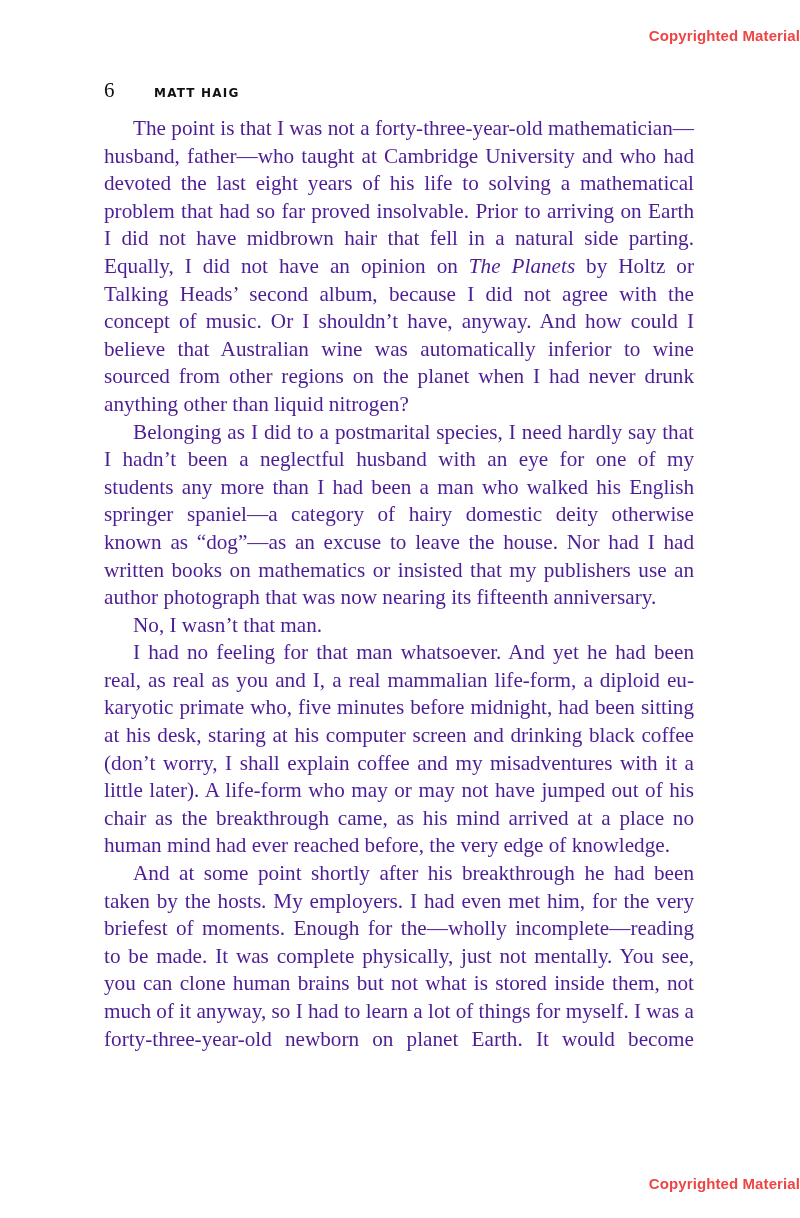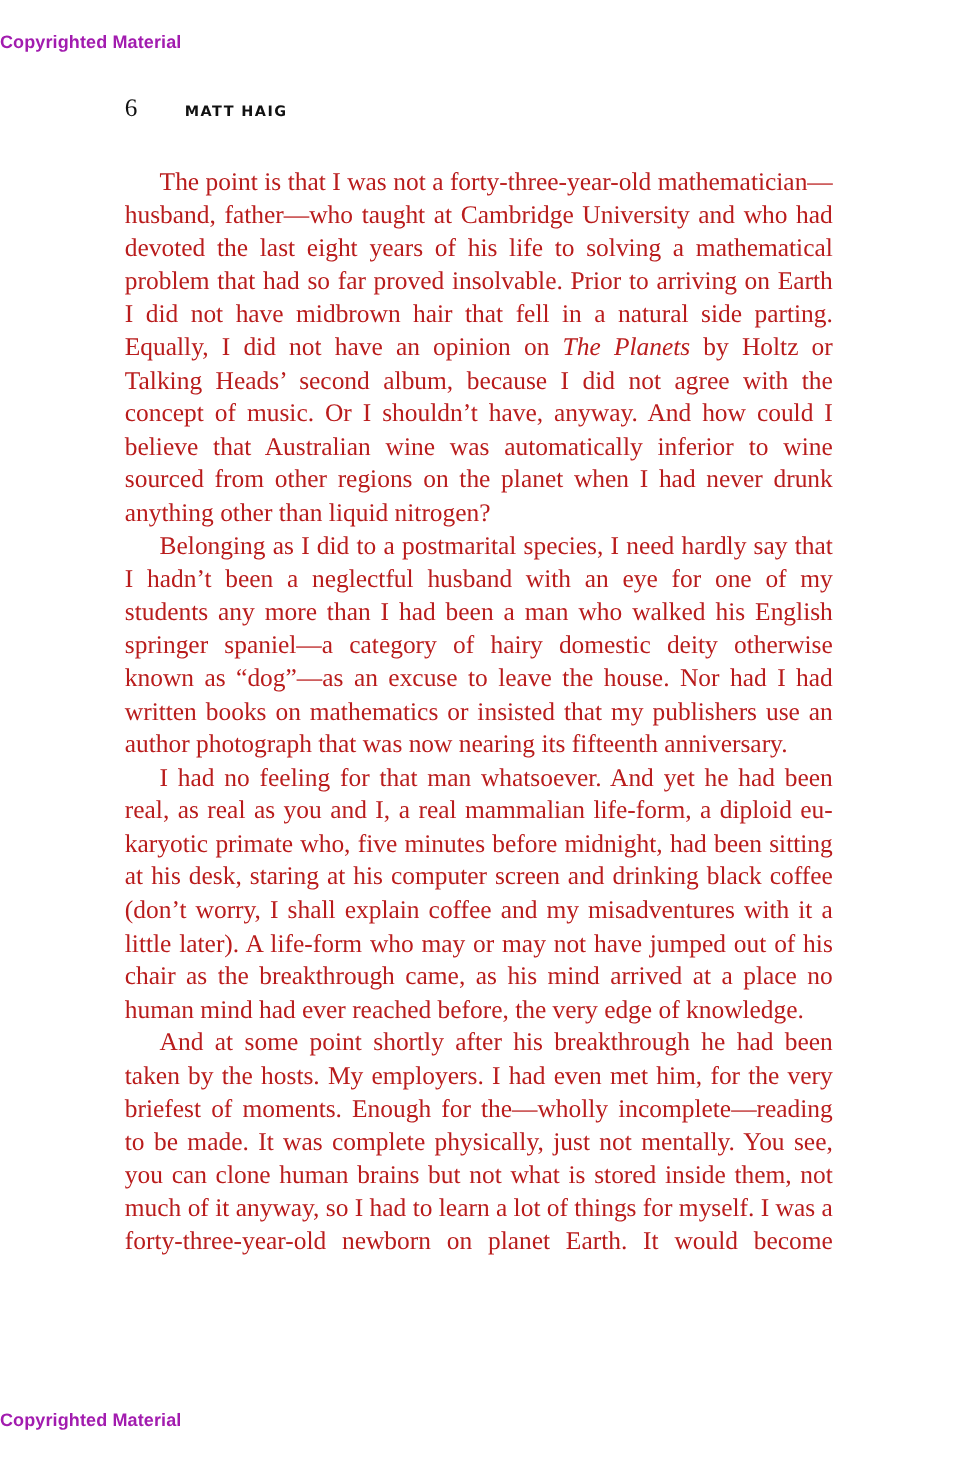--- a/index.html
+++ b/index.html
@@ -1,39 +1,39 @@
 <!DOCTYPE html>
 <html><head>
 <meta charset="utf-8">
 <style>
   html, body { margin: 0; padding: 0; background: #ffffff; }
   body { width: 800px; height: 1218px; position: relative; overflow: hidden; }
   .watermark {
-    position: absolute; left: 0; width: 800px; text-align: left;
+    position: absolute; left: 0; width: 800px; text-align: right;
     font-family: "Liberation Sans", sans-serif; font-weight: bold;
-    font-size: 15px; color: #a21caf; letter-spacing: 0.1px;
+    font-size: 15px; color: #ef4444; letter-spacing: 0.1px;
   }
   .wm-top { top: 27px; }
   .wm-bottom { top: 1175px; }
   .running-head {
     position: absolute; left: 104px; top: 78px; height: 26px;
     display: flex; align-items: baseline;
   }
   .page-number {
     font-family: "Liberation Serif", serif; font-size: 21px; color: #111;
     width: 50px;
   }
   .author {
     font-family: "DejaVu Sans", sans-serif; font-weight: bold;
     font-size: 12px; letter-spacing: 1.2px; color: #111;
   }
   .body-text {
-    position: absolute; left: 104px; top: 138px; width: 590px;
+    position: absolute; left: 104px; top: 115px; width: 590px;
     font-family: "Liberation Serif", serif; font-size: 21.2px;
-    line-height: 27.6px; color: #b91c1c;
+    line-height: 27.6px; color: #4c1d95;
   }
   .para {
     margin: 0; text-align: justify; text-indent: 29px;
     hyphens: manual;
   }
   .para.first { text-indent: 29px; }
   em { font-style: italic; }
 </style>
 </head>
 <body>
@@ -41,17 +41,18 @@
 <div class="watermark wm-top">Copyrighted Material</div>
 
 <div class="running-head">
   <span class="page-number">6</span>
   <span class="author">MATT HAIG</span>
 </div>
 
 <div class="body-text">
   <p class="para first"><span>The point is that I was not a forty-three-year-old mathemati­cian—husband, father—who taught at Cambridge University and who had devoted the last eight years of his life to solving a math­ematical problem that had so far proved insolvable. Prior to arriving on Earth I did not have midbrown hair that fell in a natural side parting. Equally, I did not have an opinion on </span><em>The Planets</em><span> by Holtz or Talking Heads’ second album, because I did not agree with the concept of music. Or I shouldn’t have, anyway. And how could I believe that Australian wine was automatically inferior to wine sourced from other regions on the planet when I had never drunk anything other than liquid nitrogen?</span></p>
   <p class="para">Belonging as I did to a postmarital species, I need hardly say that I hadn’t been a neglectful husband with an eye for one of my students any more than I had been a man who walked his English springer spaniel—a category of hairy domestic deity otherwise known as “dog”—as an excuse to leave the house. Nor had I had written books on mathematics or insisted that my publishers use an author photograph that was now nearing its fifteenth anniversary.</p>
+  <p class="para">No, I wasn’t that man.</p>
   <p class="para">I had no feeling for that man whatsoever. And yet he had been real, as real as you and I, a real mammalian life-form, a diploid eu­karyotic primate who, five minutes before midnight, had been sit­ting at his desk, staring at his computer screen and drinking black coffee (don’t worry, I shall explain coffee and my misadventures with it a little later). A life-form who may or may not have jumped out of his chair as the breakthrough came, as his mind arrived at a place no human mind had ever reached before, the very edge of knowledge.</p>
   <p class="para" style="text-align-last: justify;">And at some point shortly after his breakthrough he had been taken by the hosts. My employers. I had even met him, for the very briefest of moments. Enough for the—wholly incomplete—reading to be made. It was complete physically, just not mentally. You see, you can clone human brains but not what is stored inside them, not much of it anyway, so I had to learn a lot of things for myself. I was a forty-three-year-old newborn on planet Earth. It would become</p>
 </div>
 
 <div class="watermark wm-bottom">Copyrighted Material</div>
 
 </body></html>

